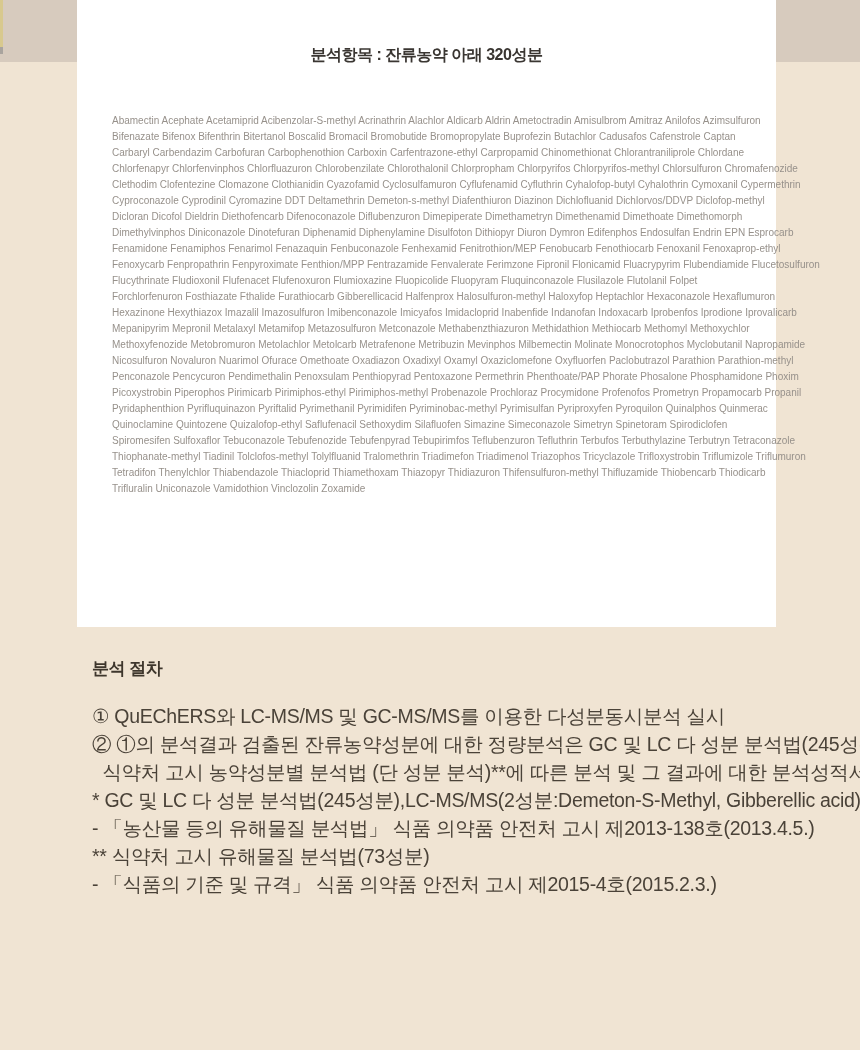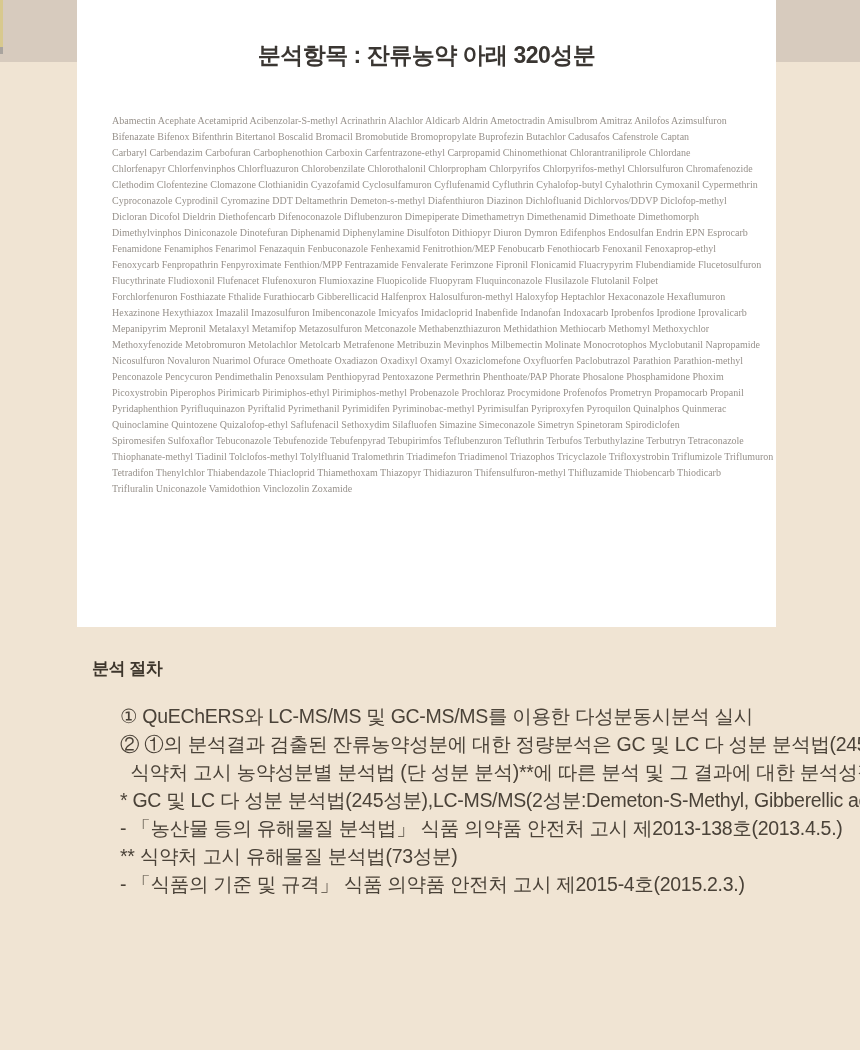--- a/index.html
+++ b/index.html
@@ -15,39 +15,39 @@
   }
   .top-band{position:absolute;left:0;top:0;width:860px;height:62px;background:var(--top-band);}
   .edge-strip-yellow{position:absolute;left:0;top:0;width:3px;height:47px;background:var(--edge-yellow);}
   .edge-strip-gray{position:absolute;left:0;top:47px;width:3px;height:7px;background:var(--edge-gray);}
   .card{
     position:absolute;left:77px;top:0;width:699px;height:627px;
     background:var(--card-bg);
   }
   .card-title{
     margin:40px 10px 0 10px;text-align:center;
-    font-size:23px;font-weight:700;letter-spacing:-0.5px;
+    font-size:16px;font-weight:700;letter-spacing:-0.5px;
     color:var(--title-text);line-height:30px;
   }
   .pesticide-list{
     margin:43px 0 12px 35px;
-    font-family:Liberation Serif, serif;
+    font-family:Liberation Sans, sans-serif;
     font-size:10px;line-height:16px;
     color:var(--list-text);
   }
   .pesticide-line{white-space:nowrap;}
   .procedure{position:absolute;left:92px;top:652px;width:760px;}
   .procedure-heading{
     font-size:17px;line-height:34px;font-weight:600;
     color:var(--heading-text);letter-spacing:-0.5px;
   }
   .procedure-lines{
     margin-top:16px;
     font-size:19.5px;line-height:28px;
-    color:var(--body-text);letter-spacing:-0.3px;margin-left:28px;
+    color:var(--body-text);letter-spacing:-0.3px;
   }
   .procedure-line{white-space:pre;}
 </style>
 </head>
 <body>
 
 <div class="top-band"></div>
 <div class="edge-strip-yellow"></div>
 <div class="edge-strip-gray"></div>
 

